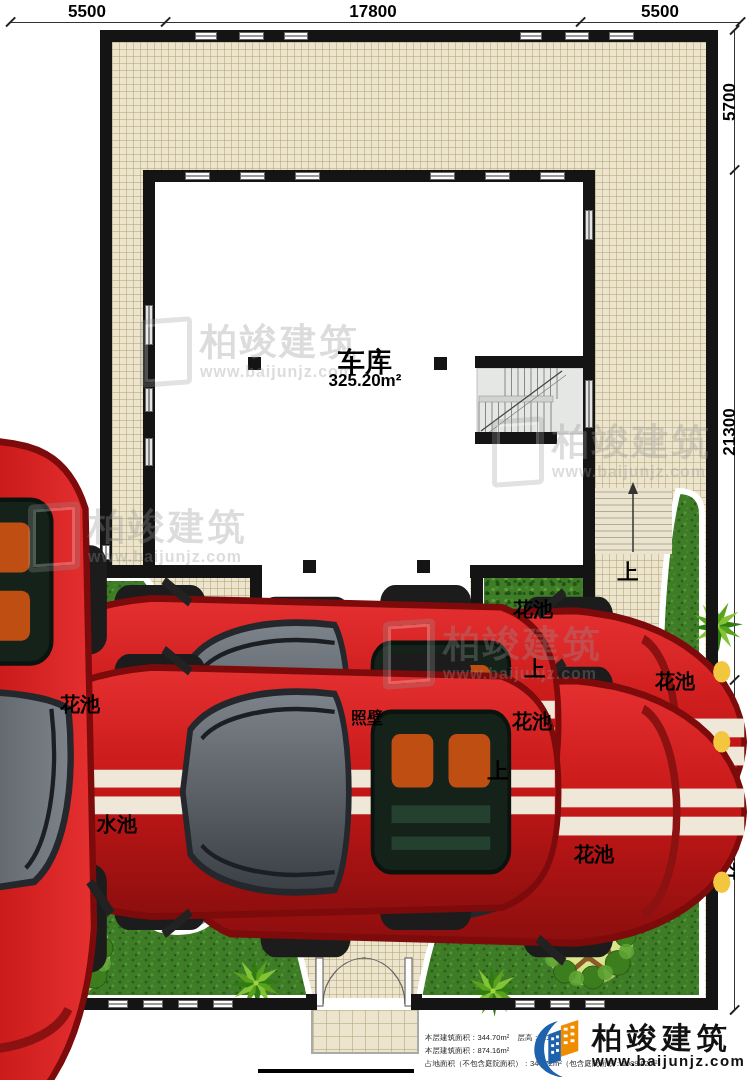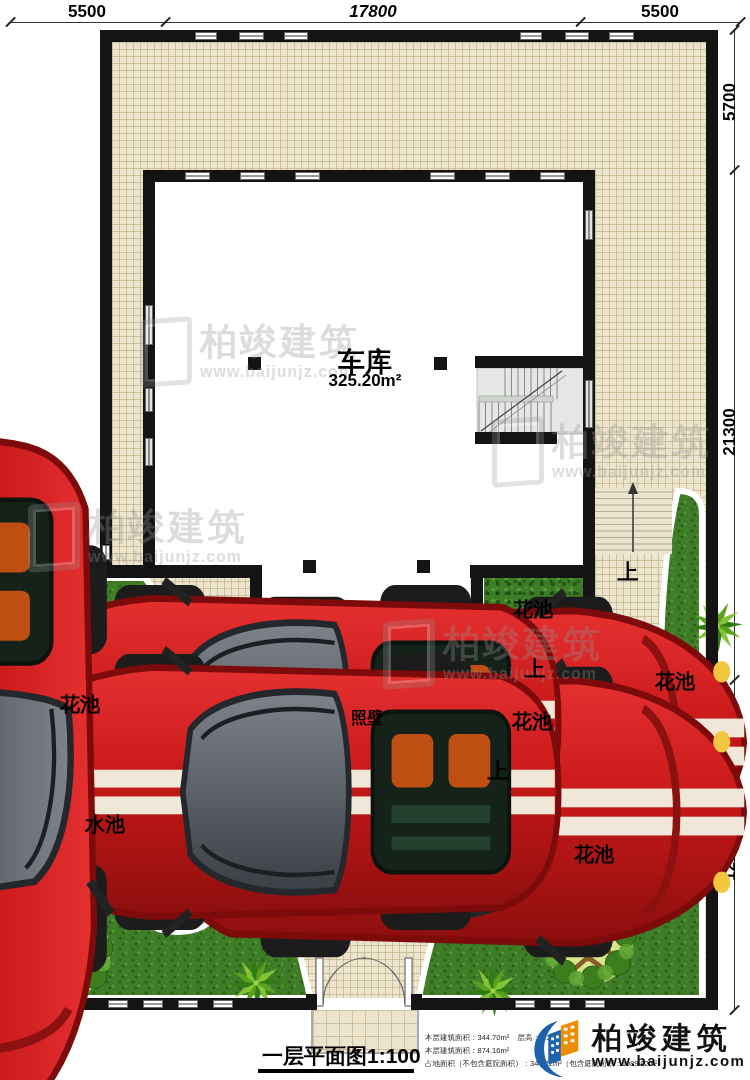--- a/index.html
+++ b/index.html
@@ -312,42 +312,42 @@
     <use href="#car" transform="translate(400,427) rotate(90) scale(0.97,0.91)"></use>
     <use href="#car" transform="translate(466,427) rotate(90) scale(0.97,0.91)"></use>
   </svg>
 
   <div class="dimline" style="left:10px;top:22px;width:730px;height:1px;"></div>
   <div class="tick" style="left:4px;top:21px;"></div>
   <div class="tick" style="left:159px;top:21px;"></div>
   <div class="tick" style="left:574px;top:21px;"></div>
   <div class="tick" style="left:734px;top:21px;"></div>
   <div class="dim" style="left:57px;top:2px;width:60px;">5500</div>
-  <div class="dim" style="left:338px;top:2px;width:70px;font-style:italic;">17800</div>
+  <div class="dim" style="left:338px;top:2px;width:70px;">17800</div>
   <div class="dim" style="left:630px;top:2px;width:60px;">5500</div>
 
   <div class="dimline" style="left:734px;top:30px;width:1px;height:980px;"></div>
   <div class="tick" style="left:728px;top:29px;"></div>
   <div class="tick" style="left:728px;top:169px;"></div>
   <div class="tick" style="left:728px;top:679px;"></div>
   <div class="tick" style="left:728px;top:1009px;"></div>
   <div class="dim vert" style="left:700px;top:92px;width:60px;">5700</div>
   <div class="dim vert" style="left:695px;top:422px;width:70px;">21300</div>
   <div class="dim vert" style="left:695px;top:847px;width:70px;">12900</div>
 
   <div class="lbl" style="left:330px;top:344px;width:70px;font-size:27px;z-index:20">车库</div>
   <div class="lbl" style="left:317px;top:371px;width:96px;font-size:17px;z-index:20">325.20m²</div>
   <div class="lbl" style="left:330px;top:708px;width:74px;font-size:16px;z-index:20">照壁</div>
 
   <div class="lbl" style="left:496px;top:596px;width:74px;font-size:20px;z-index:20">花池</div>
   <div class="lbl" style="left:638px;top:668px;width:74px;font-size:20px;z-index:20">花池</div>
   <div class="lbl" style="left:43px;top:691px;width:74px;font-size:20px;z-index:20">花池</div>
   <div class="lbl" style="left:495px;top:708px;width:74px;font-size:20px;z-index:20">花池</div>
   <div class="lbl" style="left:557px;top:841px;width:74px;font-size:20px;z-index:20">花池</div>
-  <div class="lbl" style="left:68px;top:811px;width:74px;font-size:20px;z-index:20">水池</div>
+  <div class="lbl" style="left:80px;top:811px;width:74px;font-size:20px;z-index:20">水池</div>
 
   <div class="lbl" style="left:614px;top:558px;width:28px;font-size:21px;z-index:20">上</div>
   <div class="lbl" style="left:521px;top:655px;width:28px;font-size:21px;z-index:20">上</div>
   <div class="lbl" style="left:484px;top:757px;width:28px;font-size:21px;z-index:20">上</div>
 
   <div class="wm" style="left:140px;top:318px;">
     <div class="wm-glyph"></div>
     <div class="wm-text">
         <div class="wm-name">柏竣建筑</div>
     <div class="wm-url">www.baijunjz.com</div>
@@ -368,21 +368,20 @@
       </div>
   </div>
   <div class="wm" style="left:383px;top:620px;">
     <div class="wm-glyph"></div>
     <div class="wm-text">
         <div class="wm-name">柏竣建筑</div>
     <div class="wm-url">www.baijunjz.com</div>
       </div>
   </div>
 
-  <div class="title-main" style="left:262px;top:1042px;z-index:22">一层平面图1:100</div>
   <div class="title-rule" style="left:258px;top:1069px;width:156px;height:4px;z-index:22"></div>
 
   <div class="stats" style="left:425px;top:1031px;z-index:22">
     <div><span>本层建筑面积：344.70m²</span>&nbsp;&nbsp;&nbsp;&nbsp;<span>层高：3.3m</span></div>
     <div>本层建筑面积：874.16m²</div>
     <div>占地面积（不包含庭院面积）：344.72m²（包含庭院面积：1089.02m²</div>
   </div>
 
   <div class="abs" style="left:528px;top:1016px;width:58px;height:64px;z-index:22">
     <svg width="58" height="64" viewBox="0 0 60 66">

